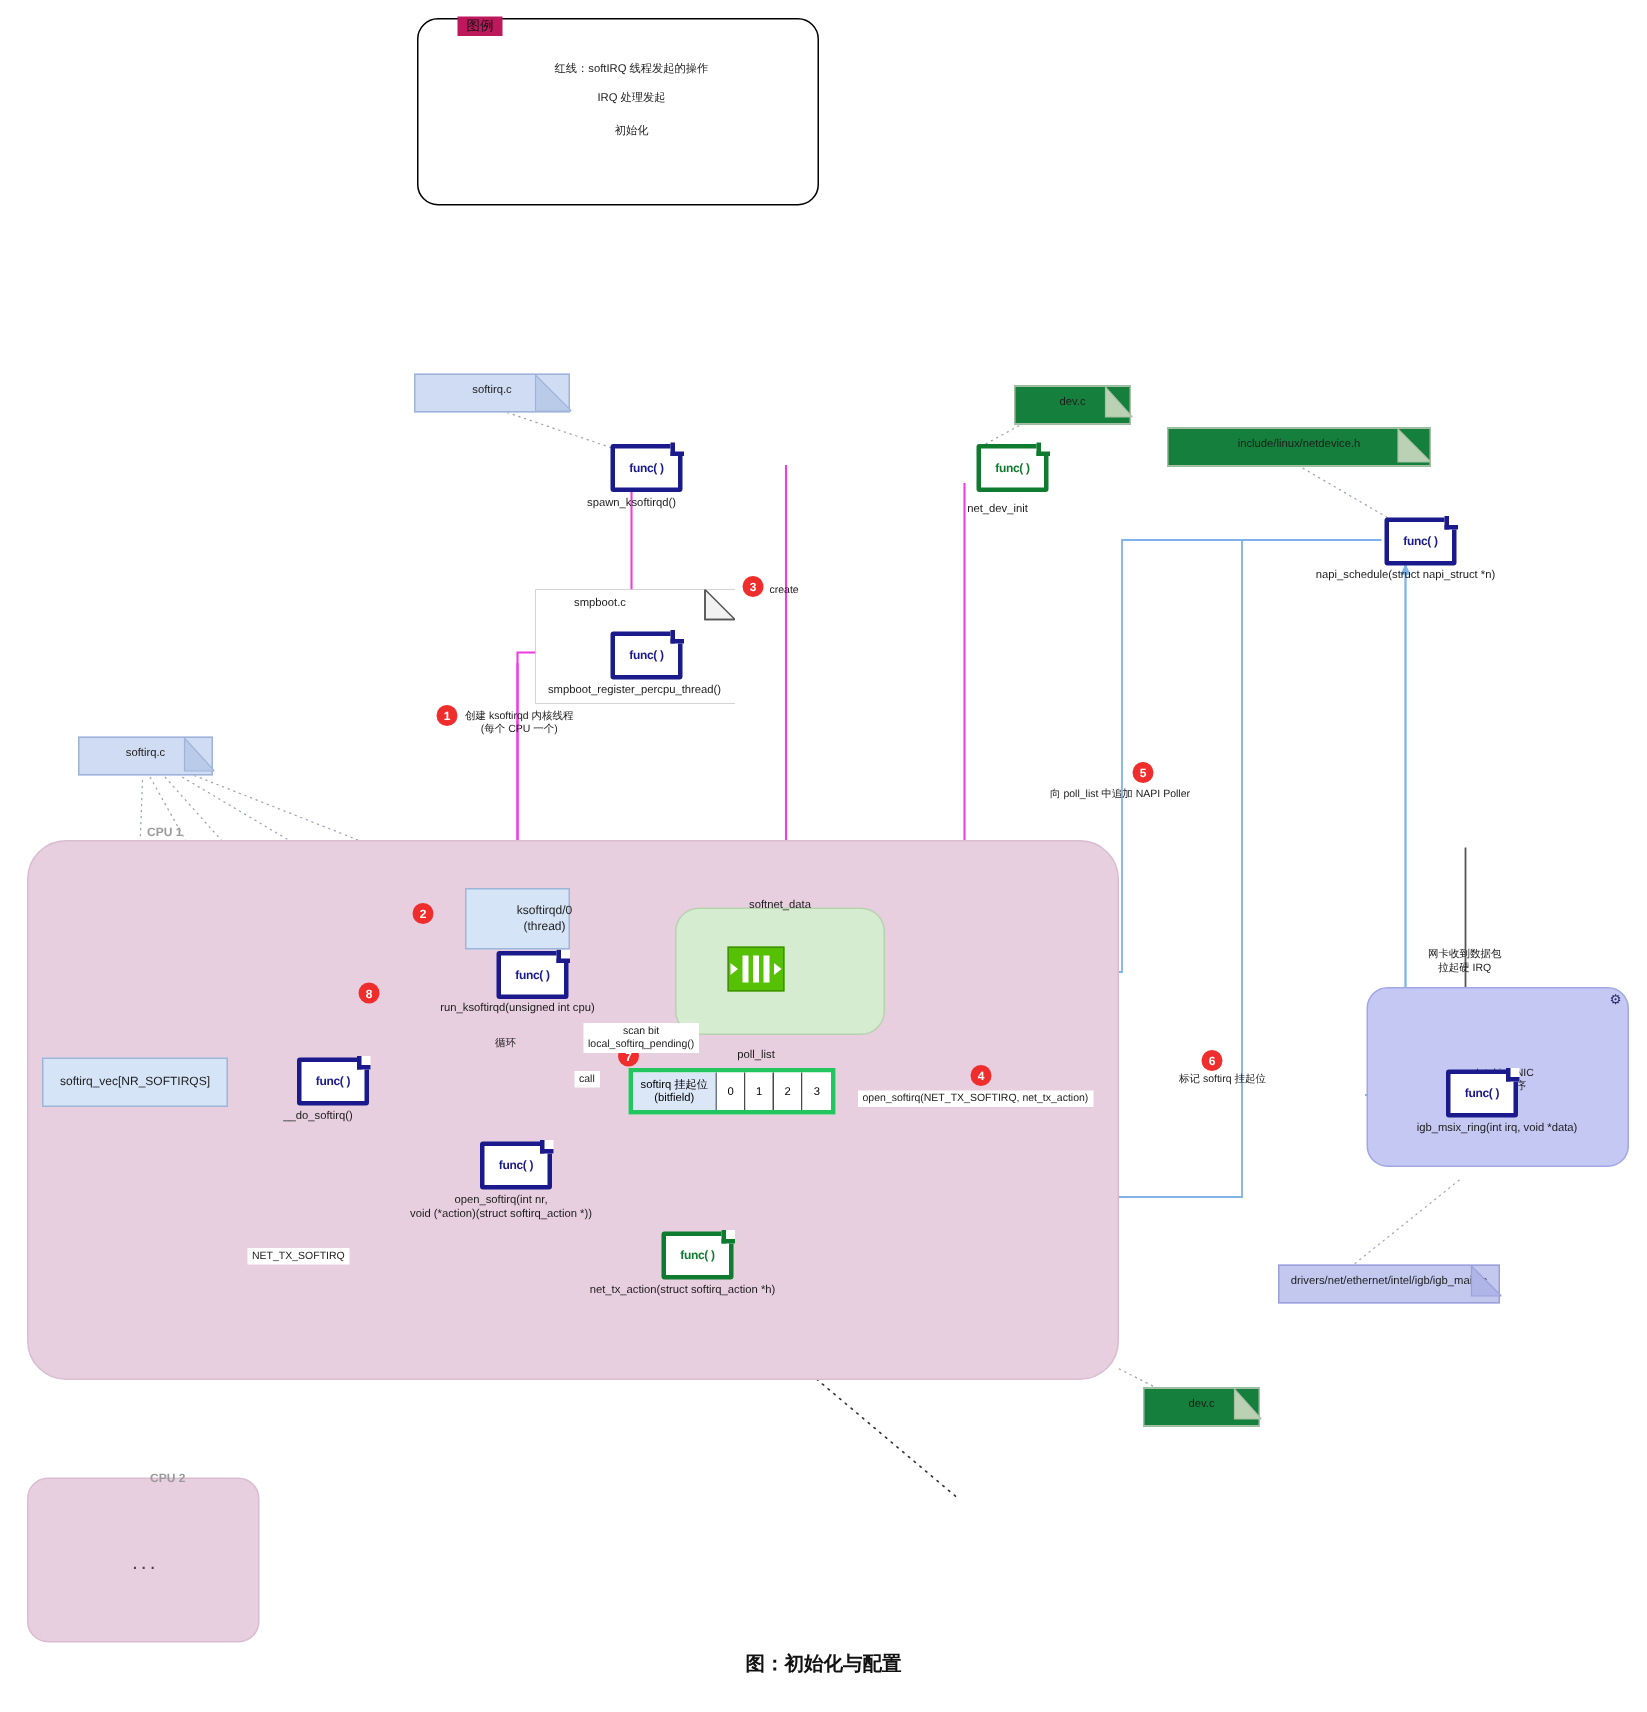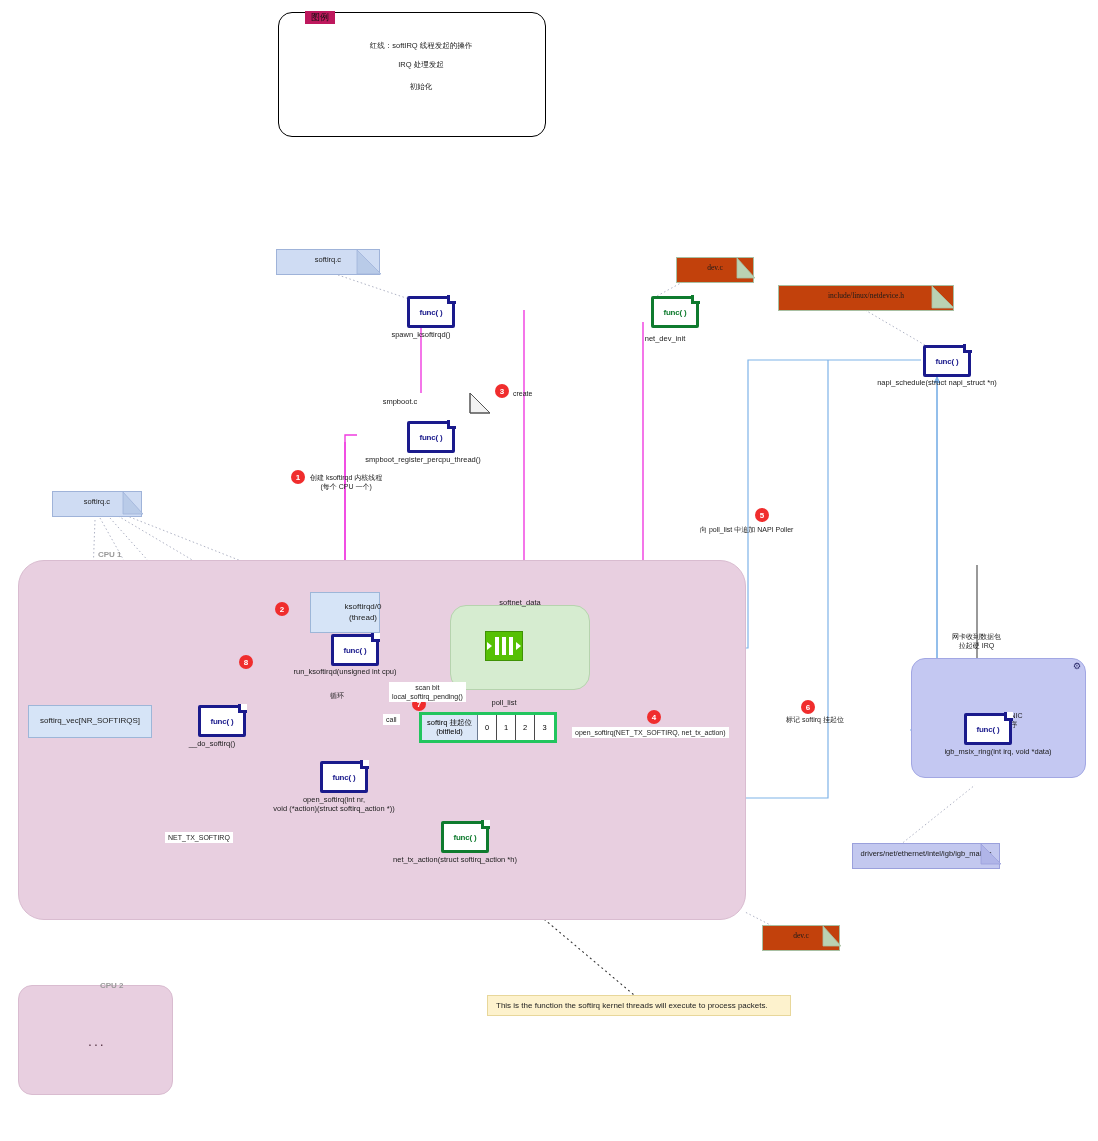--- a/index.html
+++ b/index.html
@@ -40,21 +40,21 @@
 
   
   .filebox {
     position: absolute;
     border: 1px solid #9aa7c7;
     font-size: 7.5px; color: #1b1b1b;
     display: flex; align-items: flex-start; justify-content: center;
     padding-top: 5px;
   }
   .filebox.blue  { background: #cfdcf3; border-color: #9fb3d9; }
-  .filebox.green { background: #c2410c; border-color: #a8bfa2; font-family: Liberation Serif, serif; }
+  .filebox.green { background: #15803d; border-color: #a8bfa2; }
   .filebox.periw { background: #c3c8ef; border-color: #9aa0dc; }
 
   
   .func {
     position: absolute; width: 48px; height: 32px;
   }
   .func .body {
     position: absolute; inset: 0;
     border: 3px solid #1a1a8c;
     background: #fff;
@@ -452,16 +452,16 @@
 local_softirq_pending()</div>
 
   <div class="badge" style="left:239px; top:655px;">8</div>
 
   <div class="edge-label" style="left:330px; top:691px;">循环</div>
   <div class="edge-label boxed" style="left:383px; top:714px;">call</div>
   <div class="edge-label boxed" style="left:165px; top:832px;">NET_TX_SOFTIRQ</div>
   <div class="edge-label" style="left:952px; top:632px; text-align:center;">网卡收到数据包
 拉起硬 IRQ</div>
 
-  <div class="note" style="left:487px; top:995px; width:304px;">This is the function the softirq kernel threads will execute to process packets.</div>
-
+
+  <div class="fig-title">图：初始化与配置</div>
 
 </div>
 
 </body></html>

